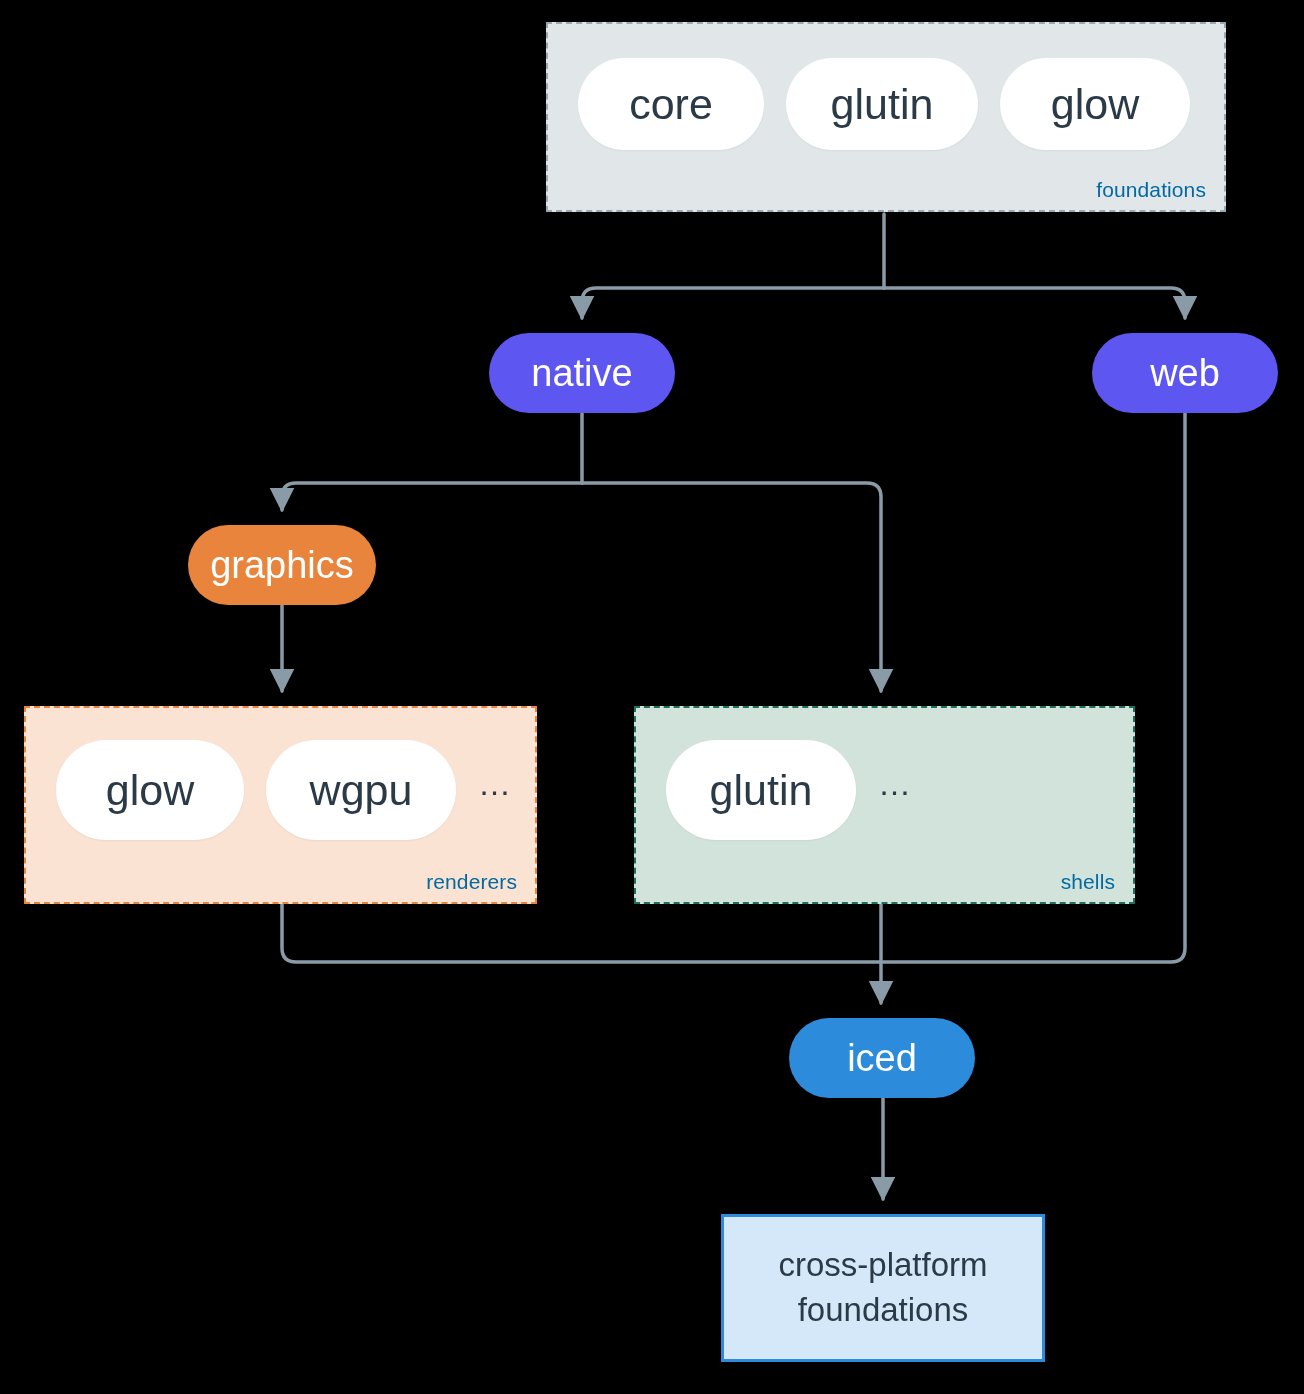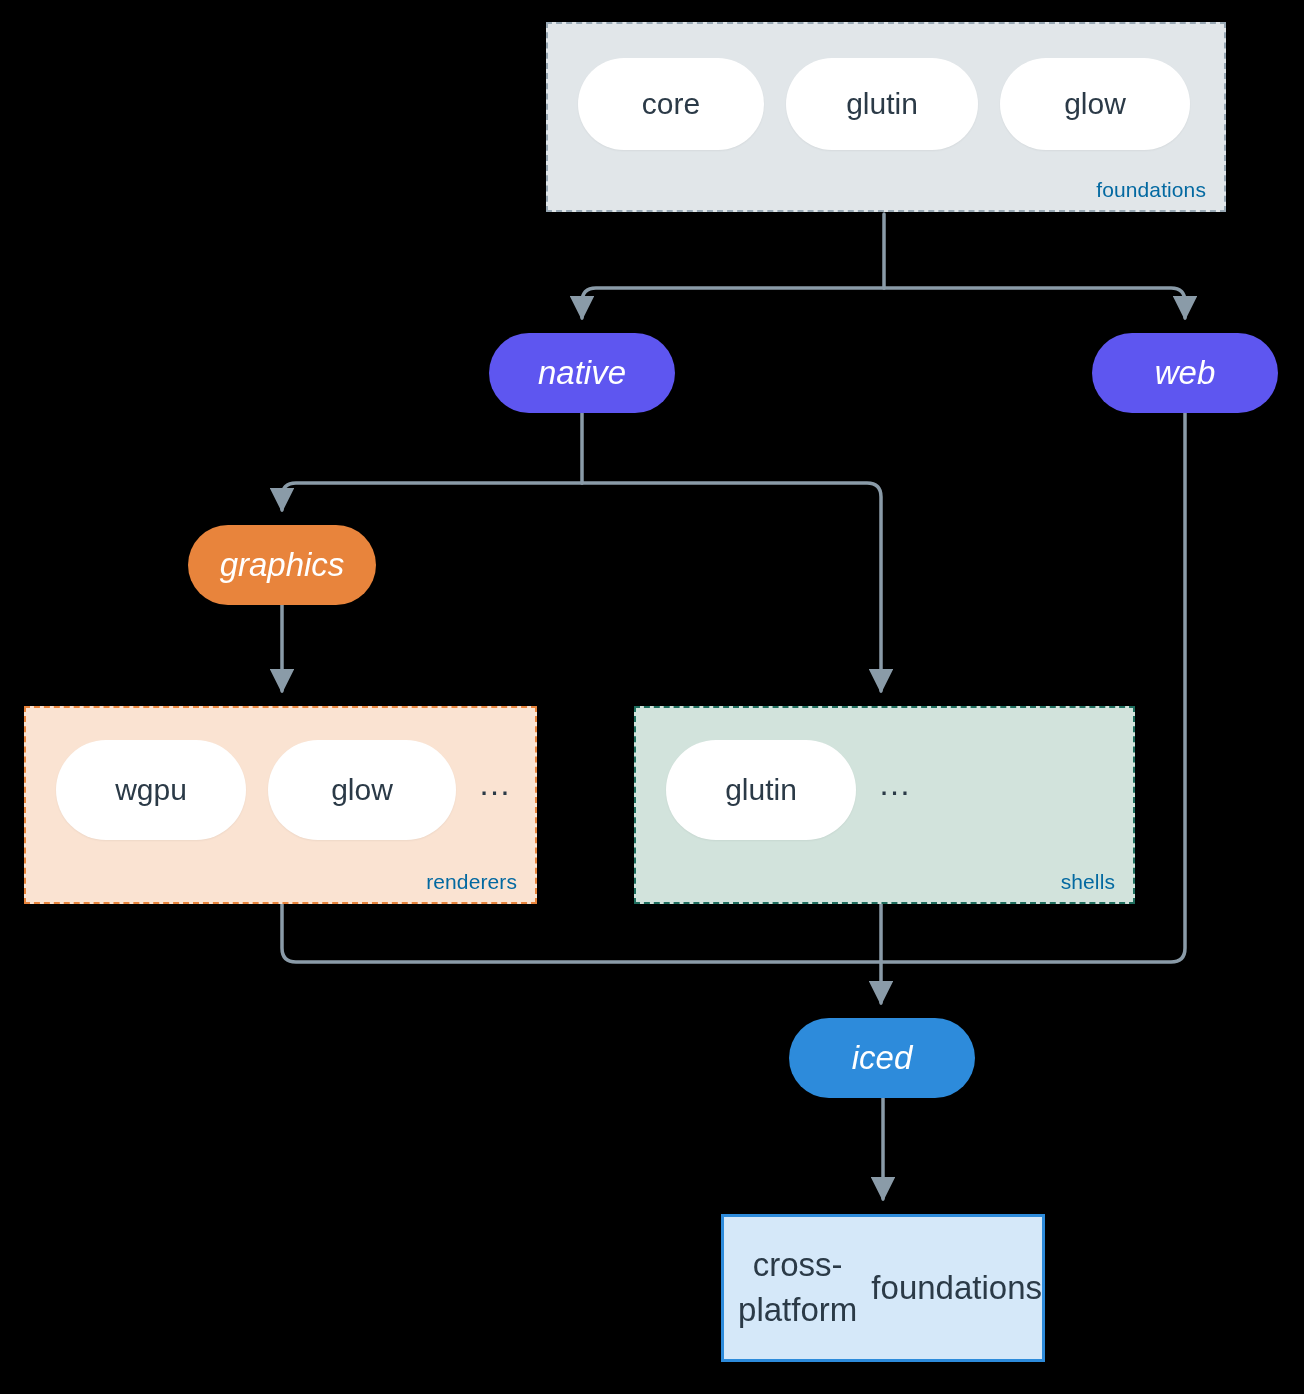--- a/index.html
+++ b/index.html
@@ -76,21 +76,21 @@
   #group-shells .group-inner { top: 32px; height: 100px; }
 
   
   .pill {
     background: #ffffff;
     border-radius: 50px;
     display: flex;
     align-items: center;
     justify-content: center;
     color: #2b3a47;
-    font-size: 30px;
+    font-size: 43px;
     height: 92px;
     box-shadow: 0 1px 2px rgba(0,0,0,0.05);
     white-space: nowrap;
     text-align: center;
   }
   #group-foundations .pill { height: 92px; }
   #group-renderers .pill, #group-shells .pill { height: 100px; }
 
   .pill-core    { width: 186px; }
   .pill-futures { width: 192px; }
@@ -109,24 +109,23 @@
   }
 
   
   .node {
     position: absolute;
     display: flex;
     align-items: center;
     justify-content: center;
     border-radius: 60px;
     color: #ffffff;
-    font-size: 33px;
+    font-size: 38px;
     white-space: nowrap;
     box-sizing: border-box;
-    font-style: italic;
   }
   #node-native {
     left: 489px; top: 333px;
     width: 186px; height: 80px;
     background: #5e56f0;
   }
   #node-web {
     left: 1092px; top: 333px;
     width: 186px; height: 80px;
     background: #5e56f0;
@@ -143,21 +142,21 @@
     background: #2d8bdb;
   }
   #node-app {
     position: absolute;
     left: 721px; top: 1214px;
     width: 324px; height: 148px;
     background: #d5e8f9;
     border: 3px solid #2d8bdb;
     box-sizing: border-box;
     display: flex;
-    flex-direction: row;
+    flex-direction: column;
     align-items: center;
     justify-content: center;
     color: #2b3a47;
     font-size: 33px;
     line-height: 1.35;
     text-align: center;
   }
 </style>
 </head>
 <body>
@@ -195,22 +194,22 @@
     <div class="group-inner">
       <div class="pill pill-core">core</div>
       <div class="pill pill-futures">glutin</div>
       <div class="pill pill-style">glow</div>
     </div>
     <div class="group-label">foundations</div>
   </div>
 
   <div class="group" id="group-renderers">
     <div class="group-inner">
+      <div class="pill pill-glow">glow</div>
       <div class="pill pill-wgpu">wgpu</div>
-      <div class="pill pill-glow">glow</div>
       <div class="ellipsis">…</div>
     </div>
     <div class="group-label">renderers</div>
   </div>
 
   <div class="group" id="group-shells">
     <div class="group-inner">
       <div class="pill pill-glutin">glutin</div>
       <div class="ellipsis">…</div>
     </div>

